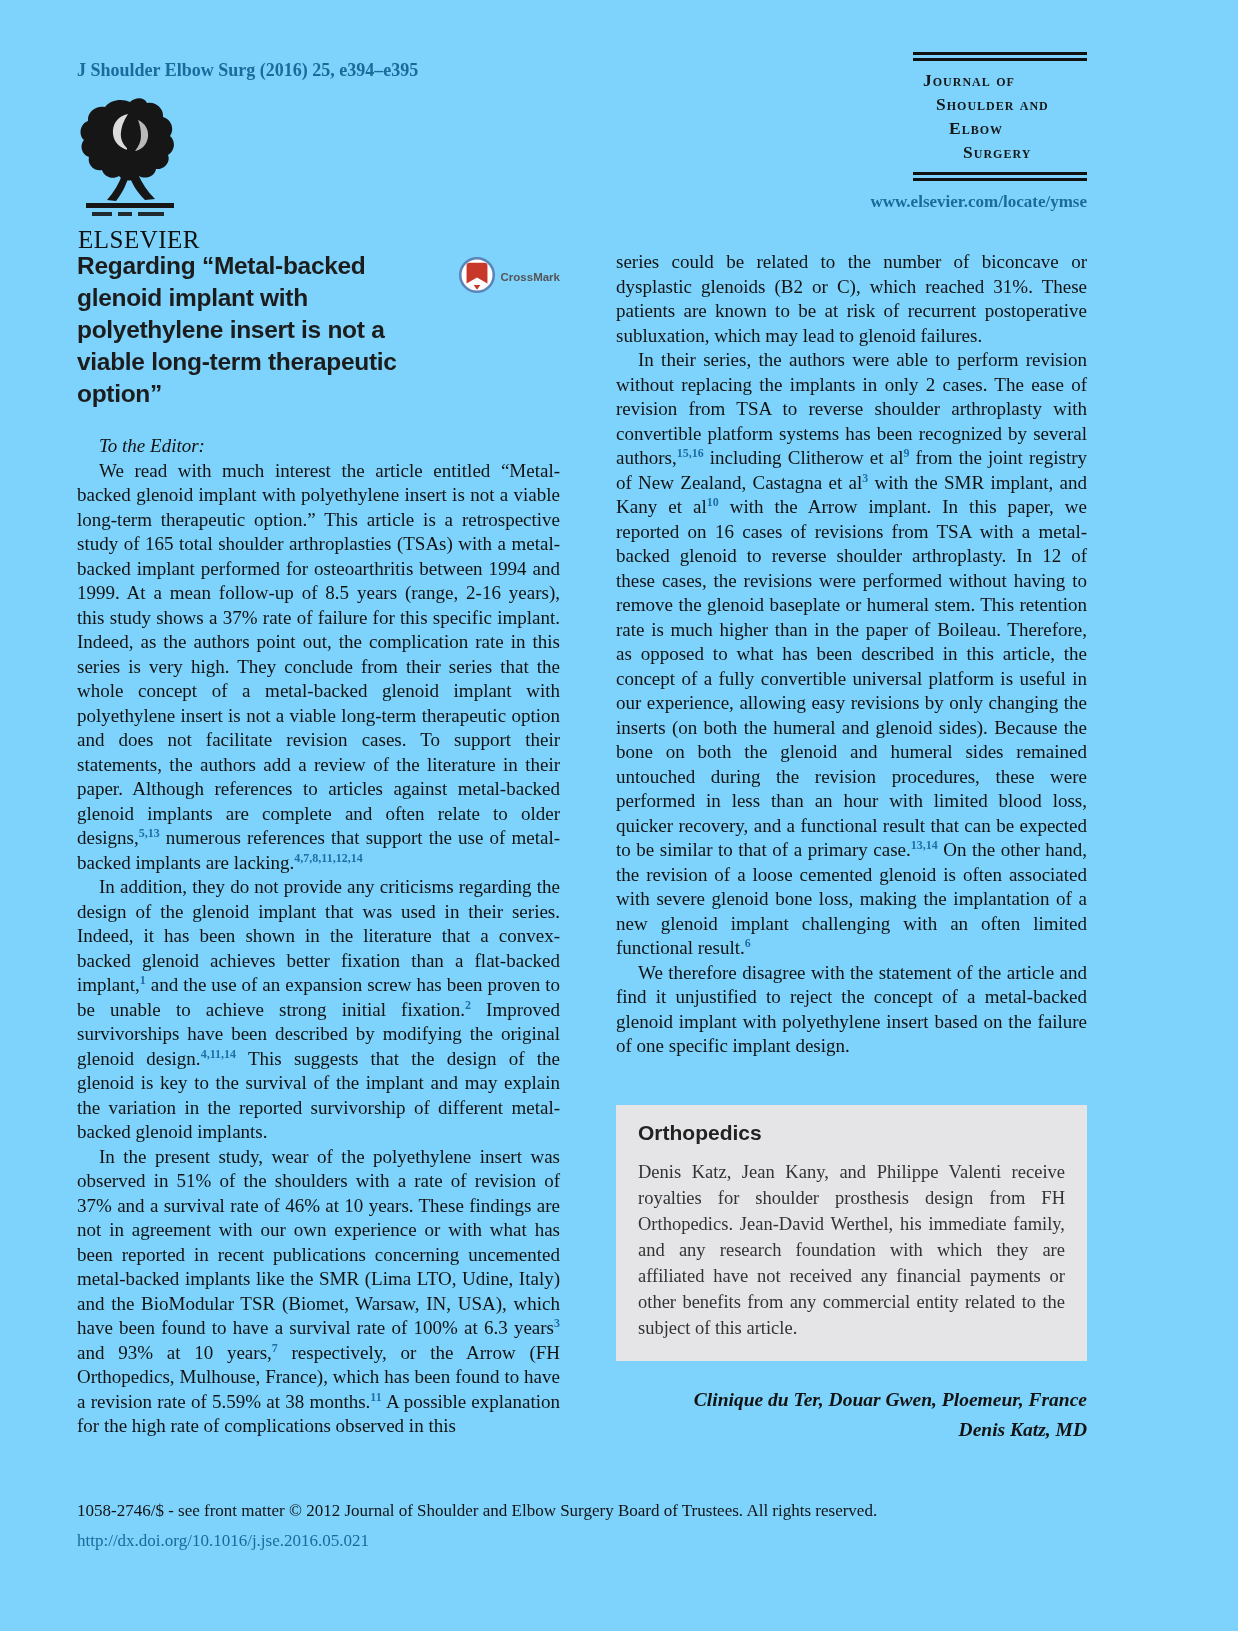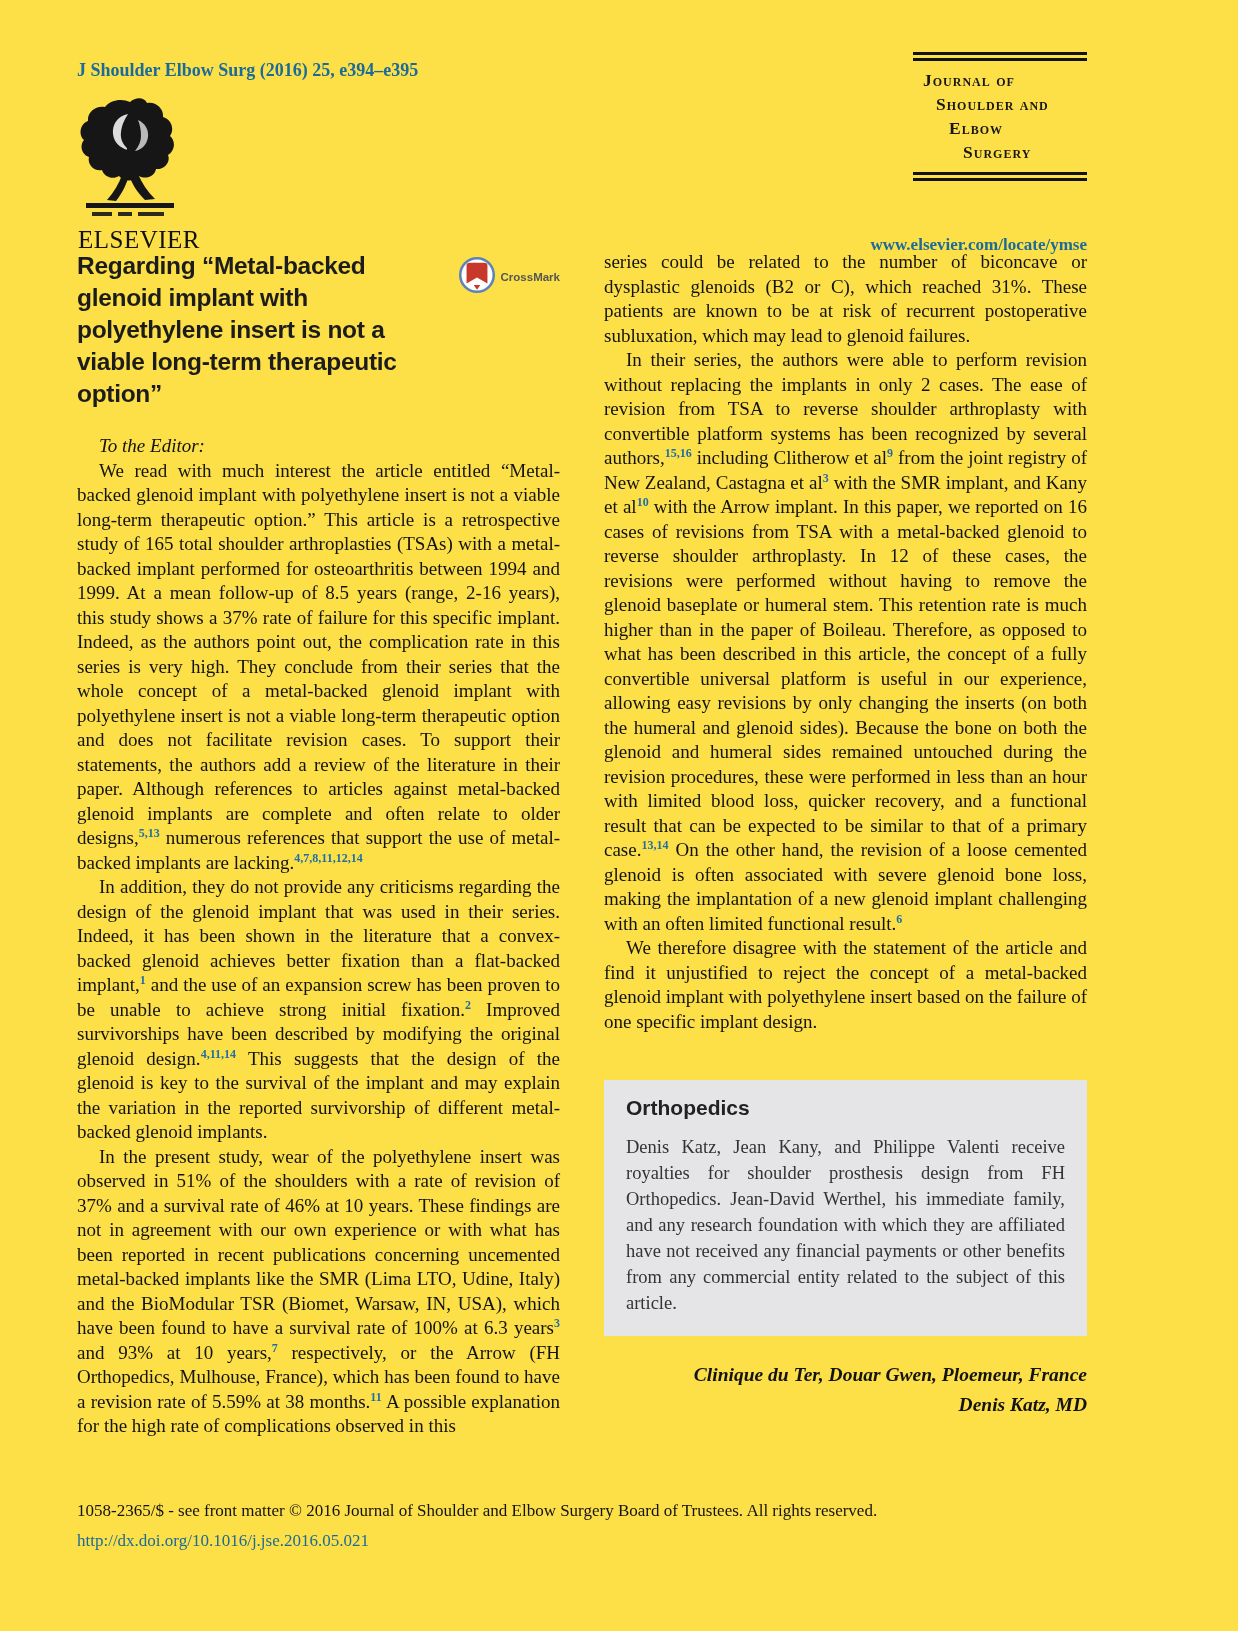--- a/index.html
+++ b/index.html
@@ -1,21 +1,21 @@
 <!DOCTYPE html>
 <html><head>
 <meta charset="utf-8">
 <style>
   * { margin:0; padding:0; box-sizing:border-box; }
   html,body { background:#888; }
   .page {
     position:relative;
     width:1238px; height:1631px;
     margin:0 auto;
-    background:#fde047;
+    background:#7dd3fc;
     overflow:hidden;
     font-family:"Liberation Serif", serif;
     color:#131313;
   }
   
   .citation {
     position:absolute; left:77px; top:60px;
     font-size:18px; font-weight:bold; color:#1a6b9a;
   }
   .publisher { position:absolute; left:78px; top:98px; width:120px; }
@@ -31,26 +31,26 @@
     font-family:"Liberation Serif", serif;
     font-variant:small-caps;
     font-weight:bold;
     font-size:17.5px; line-height:24px;
     letter-spacing:1px; color:#171717;
   }
   .jline.i0{ padding-left:10px; } .jline.i1{ padding-left:23px; }
   .jline.i2{ padding-left:36px; } .jline.i3{ padding-left:50px; }
   .website {
     position:absolute; right:151px; top:192px;
-    font-size:17px; font-weight:bold; color:#1a6b9a; text-decoration:none;margin-top:43px;
+    font-size:17px; font-weight:bold; color:#1a6b9a; text-decoration:none;
   }
   
   .columns {
     position:absolute; left:77px; top:250px; width:1010px;
-    display:flex; gap:44px;
+    display:flex; gap:56px;
   }
   .col { width:483px; }
   .col p {
     font-size:19px; line-height:24.5px;
     text-align:justify; text-indent:22px;
   }
   .col p.noindent { text-indent:0; }
   sup {
     color:#1d6fa5; font-size:12px; line-height:0; font-weight:bold;
   }
@@ -166,17 +166,17 @@
       </div>
 
       <div class="signature">
         <div>Clinique du Ter, Douar Gwen, Ploemeur, France</div>
         <div>Denis Katz, MD</div>
       </div>
     </div>
   </div>
 
   <div class="footer">
-    <div>1058-2365/$ - see front matter © 2016 Journal of Shoulder and Elbow Surgery Board of Trustees. All rights reserved.</div>
+    <div>1058-2746/$ - see front matter © 2012 Journal of Shoulder and Elbow Surgery Board of Trustees. All rights reserved.</div>
     <a class="doi" href="#">http://dx.doi.org/10.1016/j.jse.2016.05.021</a>
   </div>
 
 </div>
 
 </body></html>

